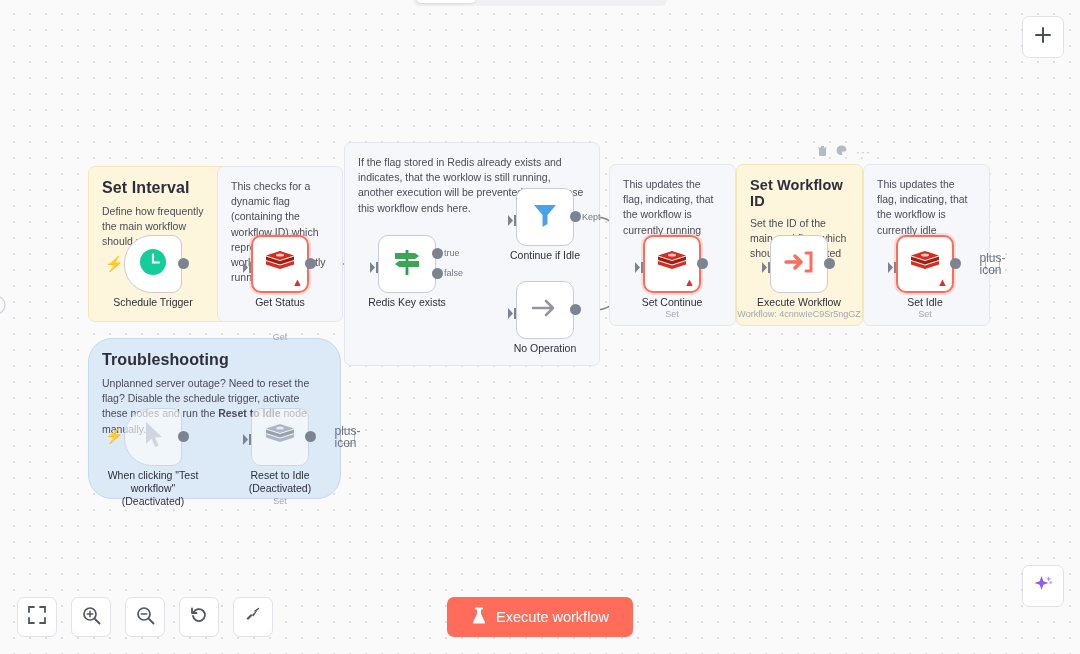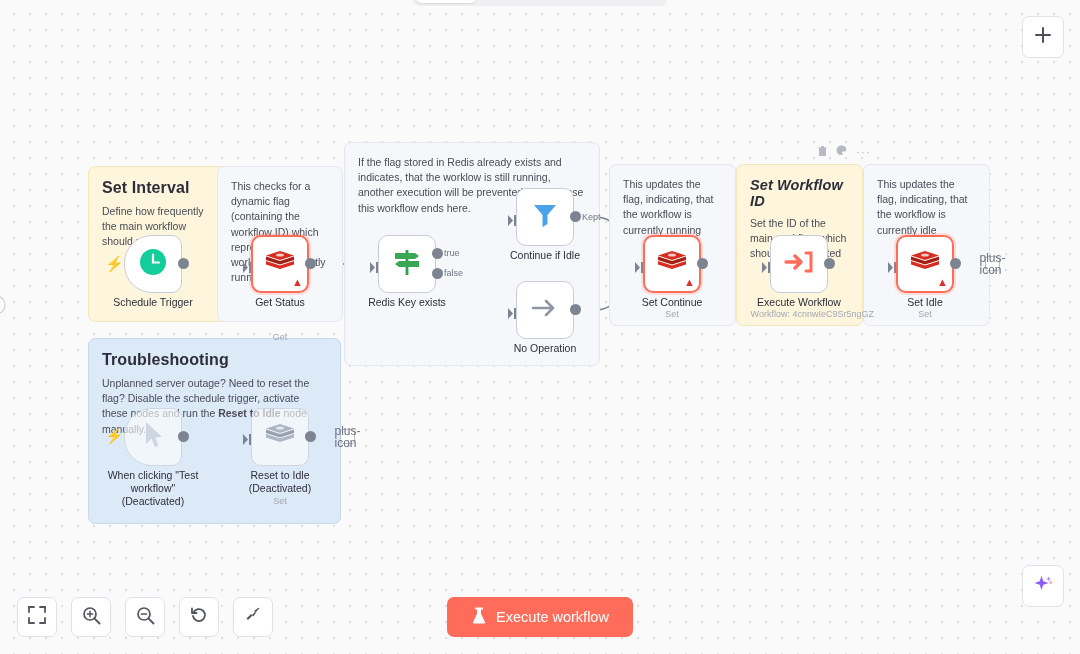--- a/index.html
+++ b/index.html
@@ -167,29 +167,29 @@
 
   <div class="sticky grey" style="left:344px; top:142px; width:256px; height:224px;">
     <p>If the flag stored in Redis already exists and indicates, that the worklow is still running, another execution will be prevented. In that case this workflow ends here.</p>
   </div>
 
   <div class="sticky grey" style="left:609px; top:164px; width:127px; height:162px;">
     <p>This updates the flag, indicating, that the workflow is currently running</p>
   </div>
 
   <div class="sticky yellow" style="left:736px; top:164px; width:127px; height:162px;">
-    <h3 style="font-size:14.5px;font-style:italic;">Set Workflow ID</h3>
+    <h3 style="font-size:14.5px;">Set Workflow ID</h3>
     <p>Set the ID of the main workflow which should be executed</p>
   </div>
 
   <div class="sticky grey" style="left:863px; top:164px; width:127px; height:162px;">
     <p>This updates the flag, indicating, that the workflow is currently idle</p>
   </div>
 
-  <div class="sticky blue" style="left:88px; top:338px; width:253px; height:186px;">
+  <div class="sticky blue" style="left:88px; top:338px; width:253px; height:161px;border-radius:24px;">
     <h3>Troubleshooting</h3>
     <p><span>Unplanned server outage? Need to reset the flag? Disable the schedule trigger, activate these nodes and run the </span><b>Reset to Idle</b><span> node manually.</span></p>
   </div>
 
   <div class="hovertools" style="left:818px; top:145px;">
     <span>
       <svg width="9" height="11" viewBox="0 0 9 11">
           <path d="M1 3h7v7a1 1 0 0 1-1 1H2a1 1 0 0 1-1-1V3z M3 1h3v1.5H3z M0 2.4h9v.9H0z" fill="#b6bac3"></path>
         </svg>
     </span>
@@ -312,21 +312,21 @@
   <div class="node" style="left:770px; top:235px;">
     <span>
       <svg width="30" height="26" viewBox="0 0 30 26">
         <path d="M2 13 h14 M11 7 l6 6 -6 6" stroke="#ff6d5a" stroke-width="3.4" fill="none" stroke-linecap="round" stroke-linejoin="round"></path>
         <path d="M22 4 h5 v18 h-5" stroke="#ff6d5a" stroke-width="3" fill="none" stroke-linecap="round"></path>
       </svg>
     </span>
   </div>
   <div class="dot" style="left:824px; top:258px;"></div>
   <div class="nlabel" style="left:724px; top:296px;">Execute Workflow</div>
-  <div class="nsub" style="left:724px; top:309px;text-align:right;">Workflow: 4cnnwIeC9Sr5ngGZ</div>
+  <div class="nsub" style="left:724px; top:309px;">Workflow: 4cnnwIeC9Sr5ngGZ</div>
 
   <div class="arrowin" style="left:888px; top:259px;">
     <svg width="9" height="11" viewBox="0 0 9 11">
         <path d="M0,0 L5,5.5 L0,11 Z M6,0 L8,0 L8,11 L6,11 Z" fill="#7d8491"></path>
       </svg>
   </div>
   <div class="node err" style="left:896px; top:235px;">
     <span>
       <svg width="30" height="26" viewBox="0 0 30 26">
         <path d="M15 2 L29 6.5 L15 11 L1 6.5 Z" fill="#d82c20"></path>

